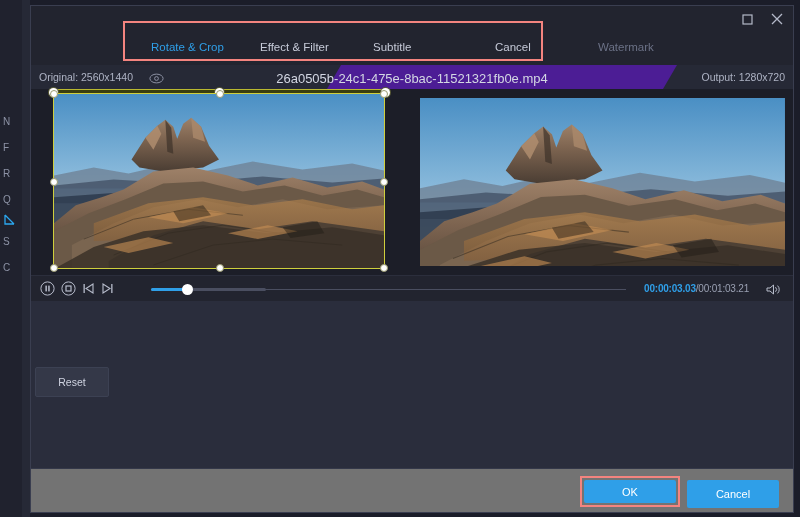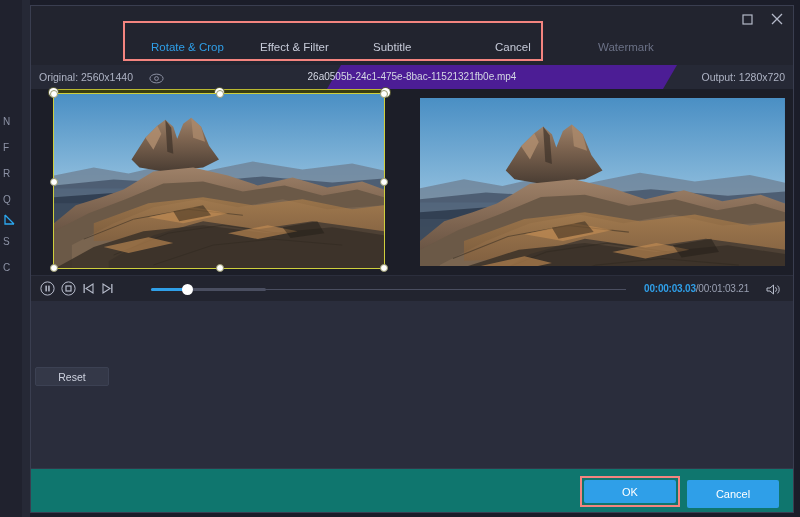--- a/index.html
+++ b/index.html
@@ -79,21 +79,21 @@
     position: absolute; right: 0; top: 0; height: 24px; width: 130px;
     background: #262936;
     clip-path: polygon(14px 0, 100% 0, 100% 100%, 0 100%);
   }
   .lbl-original {
     position: absolute; left: 8px; top: 6px; font-size: 10.5px; color: #aeb3c4; z-index:2;
   }
   .eye-ico { position: absolute; left: 118px; top: 5px; z-index: 2; cursor: pointer; }
   .lbl-filename {
     position: absolute; left: 0; right: 0; top: 6px; text-align: center;
-    font-size: 10px; color: #d3d7e3; z-index: 3;
+    font-size: 13px; color: #d3d7e3; z-index: 3;
   }
   .lbl-output {
     position: absolute; right: 8px; top: 6px; font-size: 10.5px; color: #aeb3c4; z-index:2;
   }
 
   
   .stage {
     position: relative; flex: none; height: 186px; background: #1c1e28;
     display: flex;
   }
@@ -155,29 +155,29 @@
     position: absolute; left: 155px; top: 13px; width: 440px; height: 1px; background: #4a4e60;
   }
   .tc { position: absolute; right: 44px; top: 7px; font-size: 10px; letter-spacing: -.2px;}
   .tc .cur { color: #2f9fe8; font-weight: bold; }
   .tc .tot { color: #9aa0b2; }
   .spk { position: absolute; right: 12px; top: 6px; cursor: pointer; }
 
   
   .settings { flex: 1; background: #2a2d3c; position: relative; }
   .reset-btn {
-    position: absolute; left: 4px; top: 66px; width: 74px; height: 19px;
+    position: absolute; left: 4px; top: 66px; width: 74px; height: 30px;
     background: #343848; border: 1px solid #3c4153; border-radius: 2px;
     color: #cfd3e0; font-size: 10.5px; cursor: pointer;
     display: flex; align-items: center; justify-content: center;
   }
 
   
   .footer {
-    height: 44px; flex: none; background: #0f766e; position: relative;
+    height: 44px; flex: none; background: #737373; position: relative;
     border-top: 1px solid #343849;
   }
   .btn-ok {
     position: absolute; right: 117px; top: 11px; width: 92px; height: 23px;
     background: #2f9fe8; color: #fff; font-size: 11px; border: none; border-radius: 2px;
     cursor: pointer; display:flex; align-items:center; justify-content:center;
   }
   .ok-highlight {
     position: absolute; right: 113px; top: 7px; width: 100px; height: 31px;
     border: 2px solid #f4847f; pointer-events: none;

